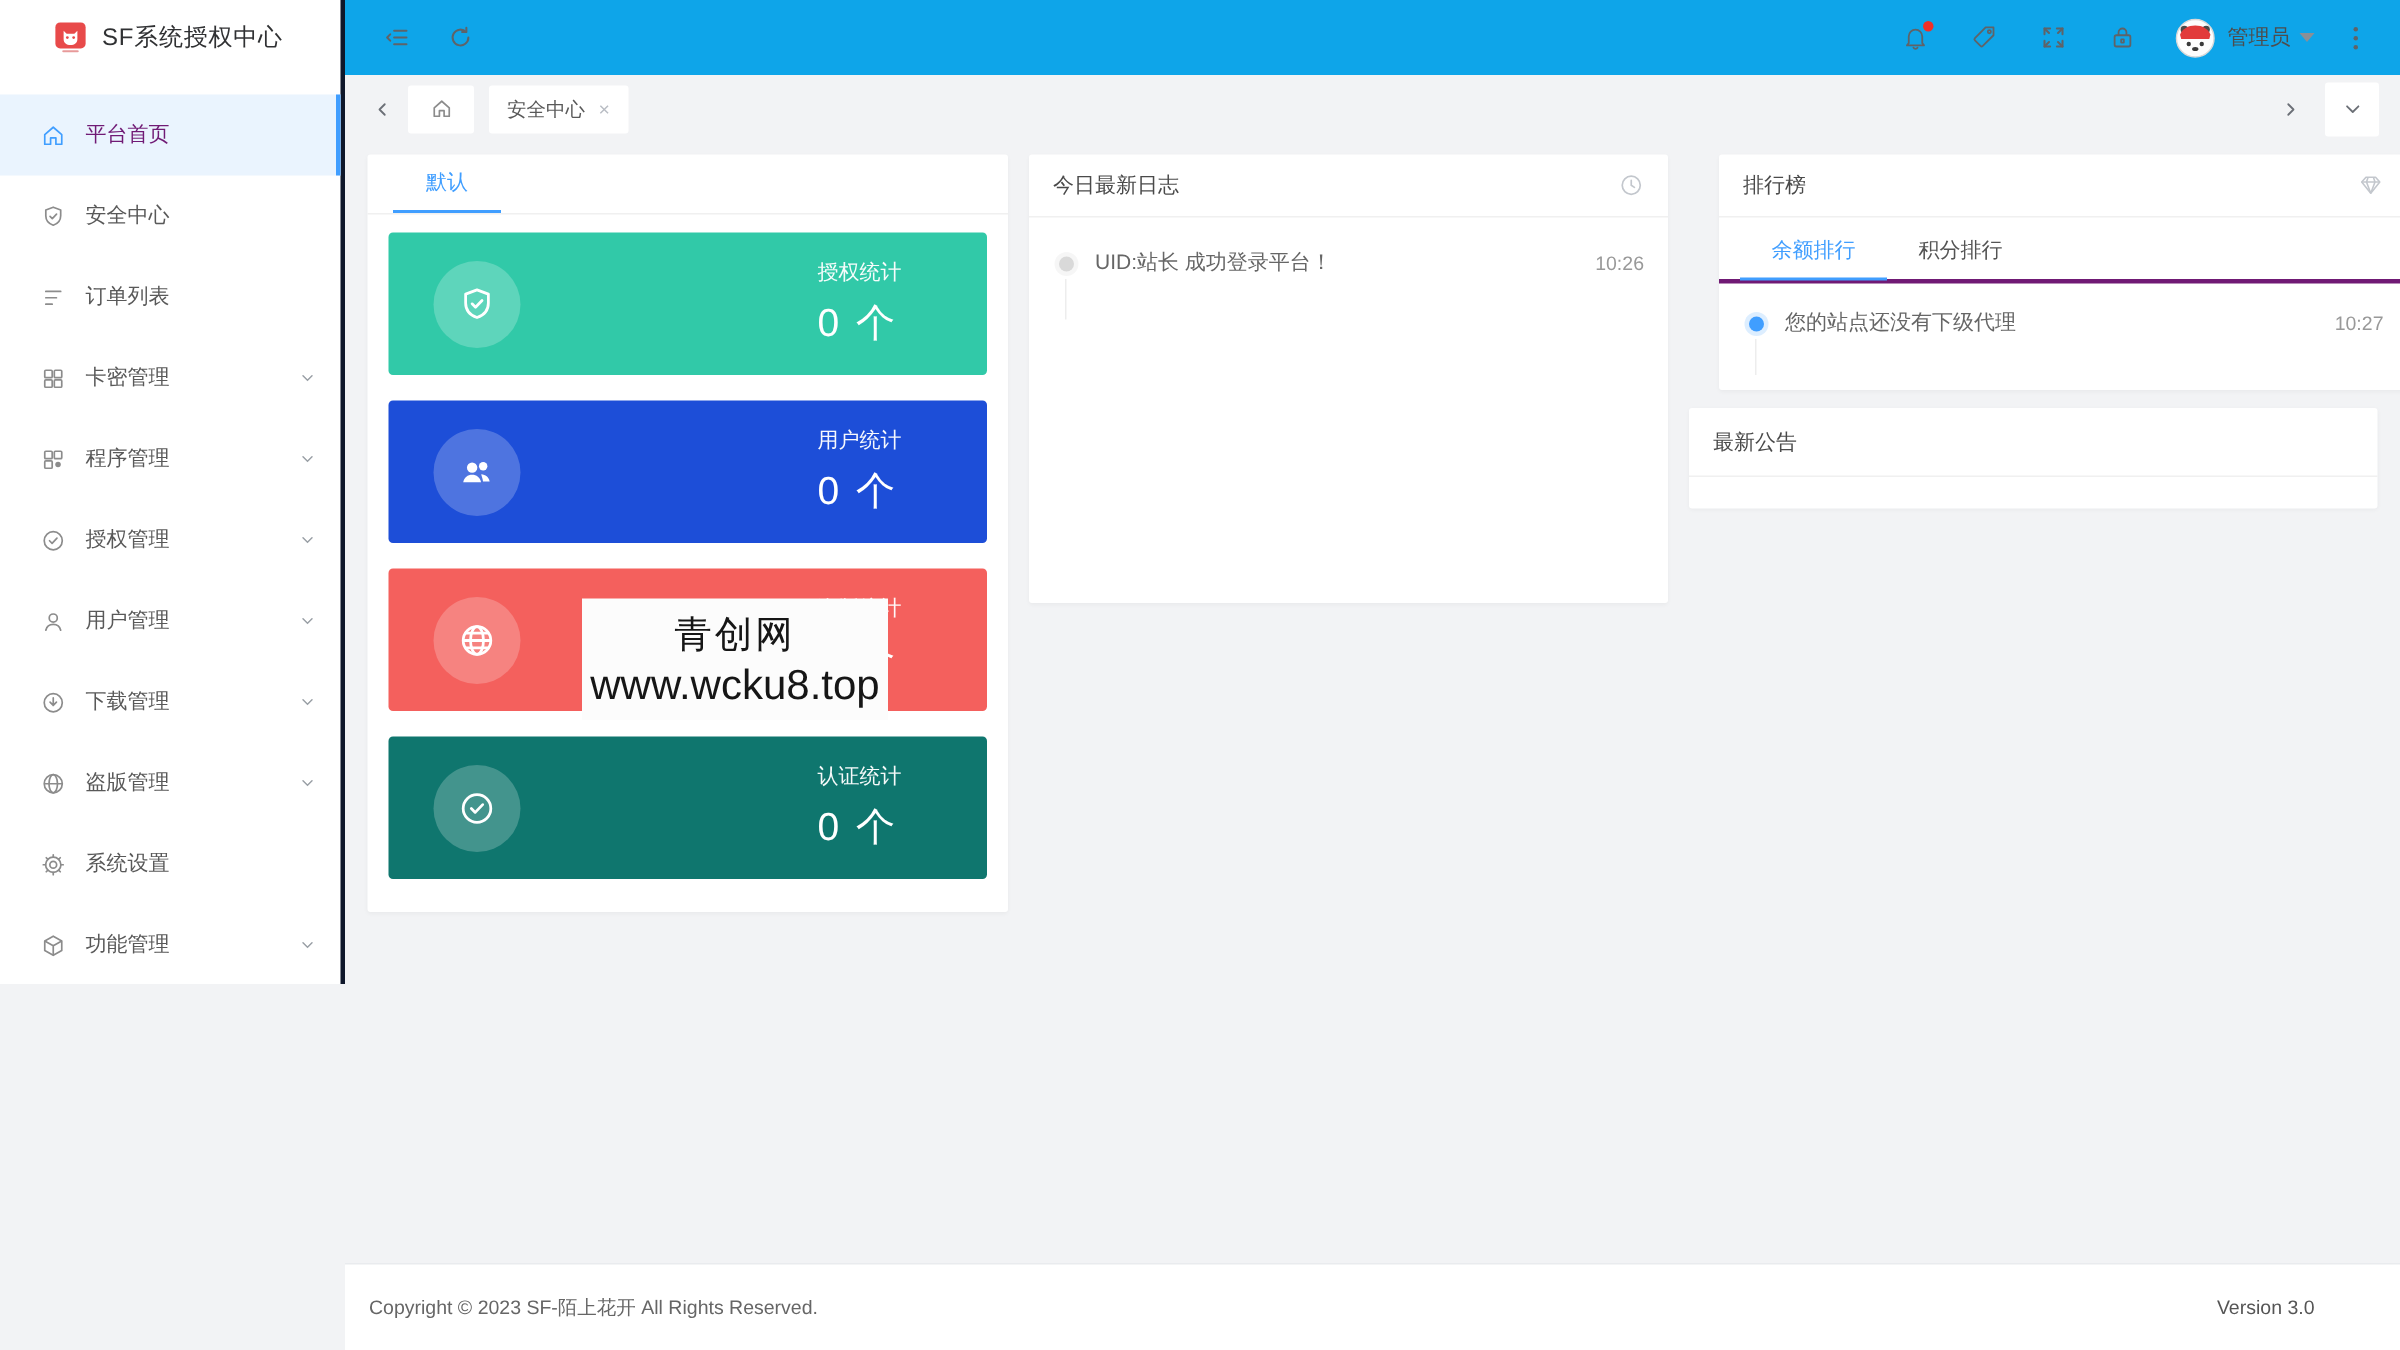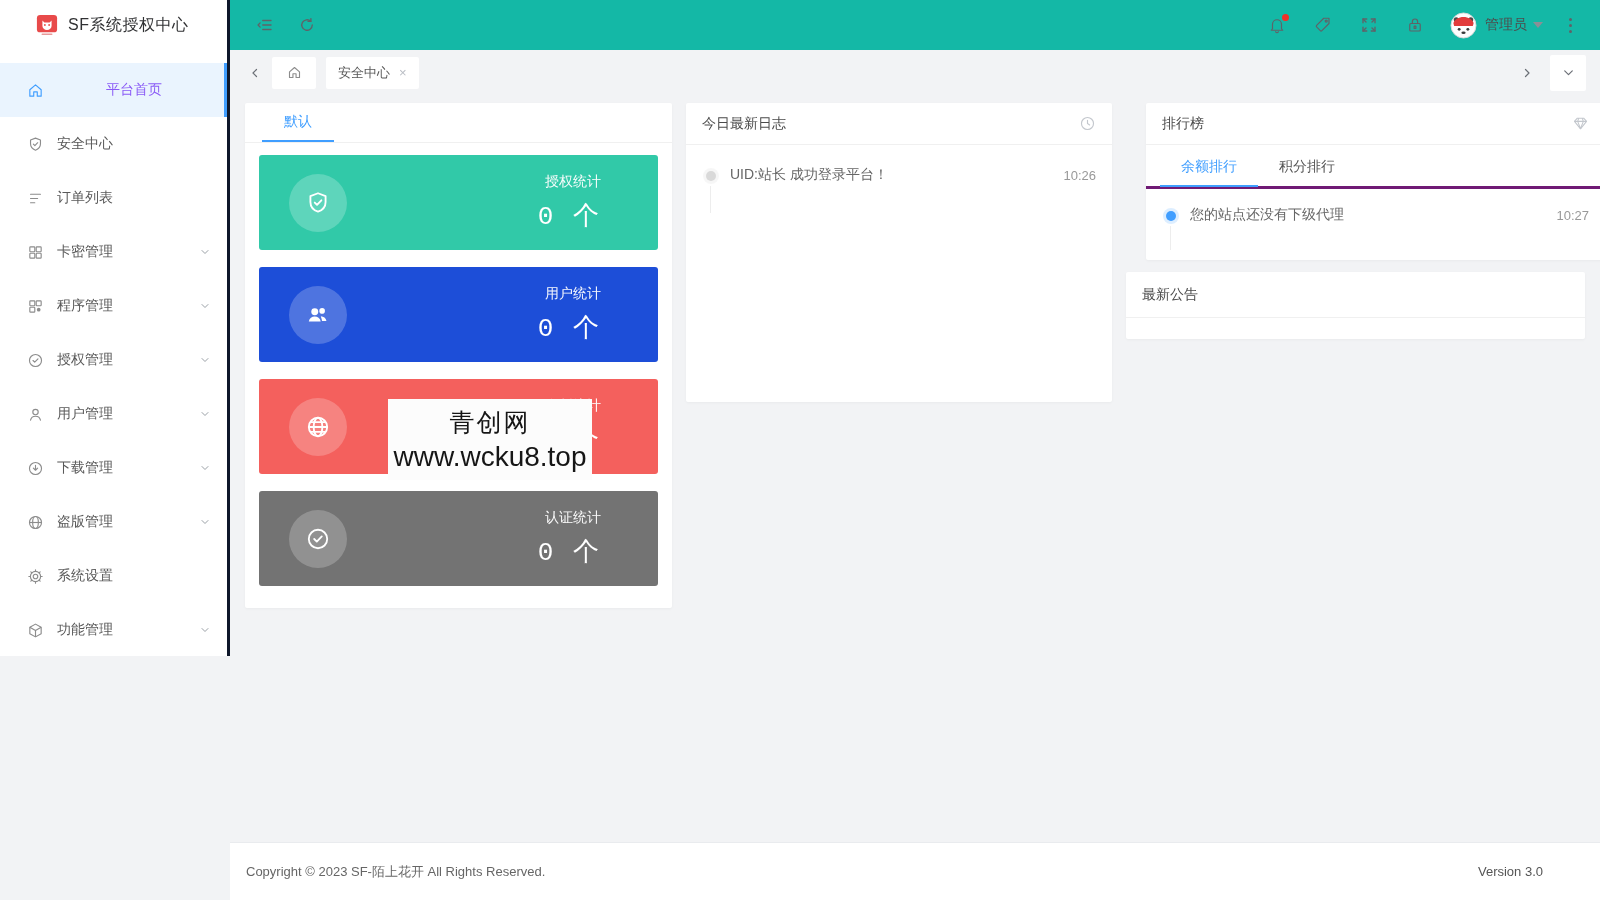--- a/index.html
+++ b/index.html
@@ -9,26 +9,26 @@
   
   .sidebar { position:absolute; left:0; top:0; width:230px; height:656px; background:#fff; border-right:3px solid #0f172a; z-index:6; }
   .logo { height:50px; display:flex; align-items:center; padding-left:36px; }
   .logo-badge { width:22px; height:22px; flex:none; margin-right:10px; }
   .logo-title { font-size:16px; color:#303133; letter-spacing:.5px; white-space:nowrap; }
   .menu { padding-top:13px; }
   .menu-item { position:relative; height:54px; display:flex; align-items:center; padding:0 16px 0 27px; font-size:14px; color:#595959; cursor:pointer; }
   .mi-icon { width:17px; height:17px; margin-right:13px; color:#8c8c8c; flex:none; }
   .mi-label { flex:1 1 auto; }
   .mi-chev { width:12px; height:12px; color:#9aa0a6; flex:none; }
-  .menu-item.active { background:#eaf4fe; color:#8b5cf6;text-align:center; }
+  .menu-item.active { background:#eaf4fe; color:#701a75; }
   .menu-item.active .mi-icon { color:#409eff; }
   .menu-item.active::after { content:""; position:absolute; right:0; top:0; bottom:0; width:3px; background:#409eff; }
 
   
-  .header { position:absolute; left:230px; top:0; right:0; height:50px; background:#14b8a6; display:flex; align-items:center; padding:0 22px 0 18px; z-index:5; }
+  .header { position:absolute; left:230px; top:0; right:0; height:50px; background:#0ea5e9; display:flex; align-items:center; padding:0 22px 0 18px; z-index:5; }
   .hbtn { width:34px; height:34px; display:flex; align-items:center; justify-content:center; color:#5f6368; cursor:pointer; }
   .hbtn svg { width:18px; height:18px; }
   .h-right { margin-left:auto; display:flex; align-items:center; }
   .h-right .hbtn { margin-left:12px; position:relative; }
   .badge-dot { position:absolute; top:6px; right:5px; width:7px; height:7px; border-radius:50%; background:#f22f27; }
   .avatar { width:27px; height:27px; border-radius:50%; margin-left:18px; flex:none; cursor:pointer; }
   .admin { display:flex; align-items:center; margin-left:8px; font-size:14px; color:#4d4d4d; cursor:pointer; }
   .caret { width:0; height:0; border-left:5px solid transparent; border-right:5px solid transparent; border-top:6px solid #8a8f96; margin-left:6px; }
   .kebab { display:flex; flex-direction:column; gap:3px; margin-left:20px; padding:6px; cursor:pointer; }
   .kebab i { width:3px; height:3px; border-radius:50%; background:#5f6368; }
@@ -56,24 +56,24 @@
   .p-head .ph-icon { margin-left:auto; width:17px; height:17px; color:#c3c7cd; }
 
   
   .stats-head { height:40px; border-bottom:1px solid #f0f0f0; display:flex; align-items:flex-end; padding-left:17px; }
   .def-tab { padding:0 22px; font-size:14px; color:#409eff; line-height:37px; border-bottom:2px solid #409eff; cursor:pointer; }
   .cards { padding:12px 14px 0; }
   .card { position:relative; height:95px; border-radius:3px; margin-bottom:17px; color:#fff; overflow:visible; }
   .c-green  { background:#31c9a8; }
   .c-blue   { background:#1d4ed8; }
   .c-red    { background:#f4605d; }
-  .c-purple { background:#737373; }
+  .c-purple { background:#0f766e; }
   .card .circle { position:absolute; left:30px; top:50%; transform:translateY(-50%); width:58px; height:58px; border-radius:50%; background:rgba(255,255,255,.22); display:flex; align-items:center; justify-content:center; }
   .card .circle svg { width:26px; height:26px; color:#fff; }
-  .card .stat { position:absolute; right:57px; top:50%; transform:translateY(-50%); text-align:right;font-family:Liberation Mono, monospace; }
+  .card .stat { position:absolute; right:57px; top:50%; transform:translateY(-50%); text-align:left; }
   .card .lbl { font-size:14px; opacity:.96; }
   .card .val { font-size:26px; margin-top:7px; letter-spacing:2px; }
 
   
   .watermark { position:absolute; left:388px; top:399px; width:204px; height:81px; background:#fcfcfc; z-index:9; display:flex; flex-direction:column; align-items:center; justify-content:center; color:#161616; }
   .wm1 { font-size:25px; font-weight:400; letter-spacing:2px; }
   .wm2 { font-size:28px; margin-top:2px; }
 
   
   .tl-item { position:relative; display:flex; align-items:center; padding:21px 16px 0 44px; font-size:14px; color:#666; }

